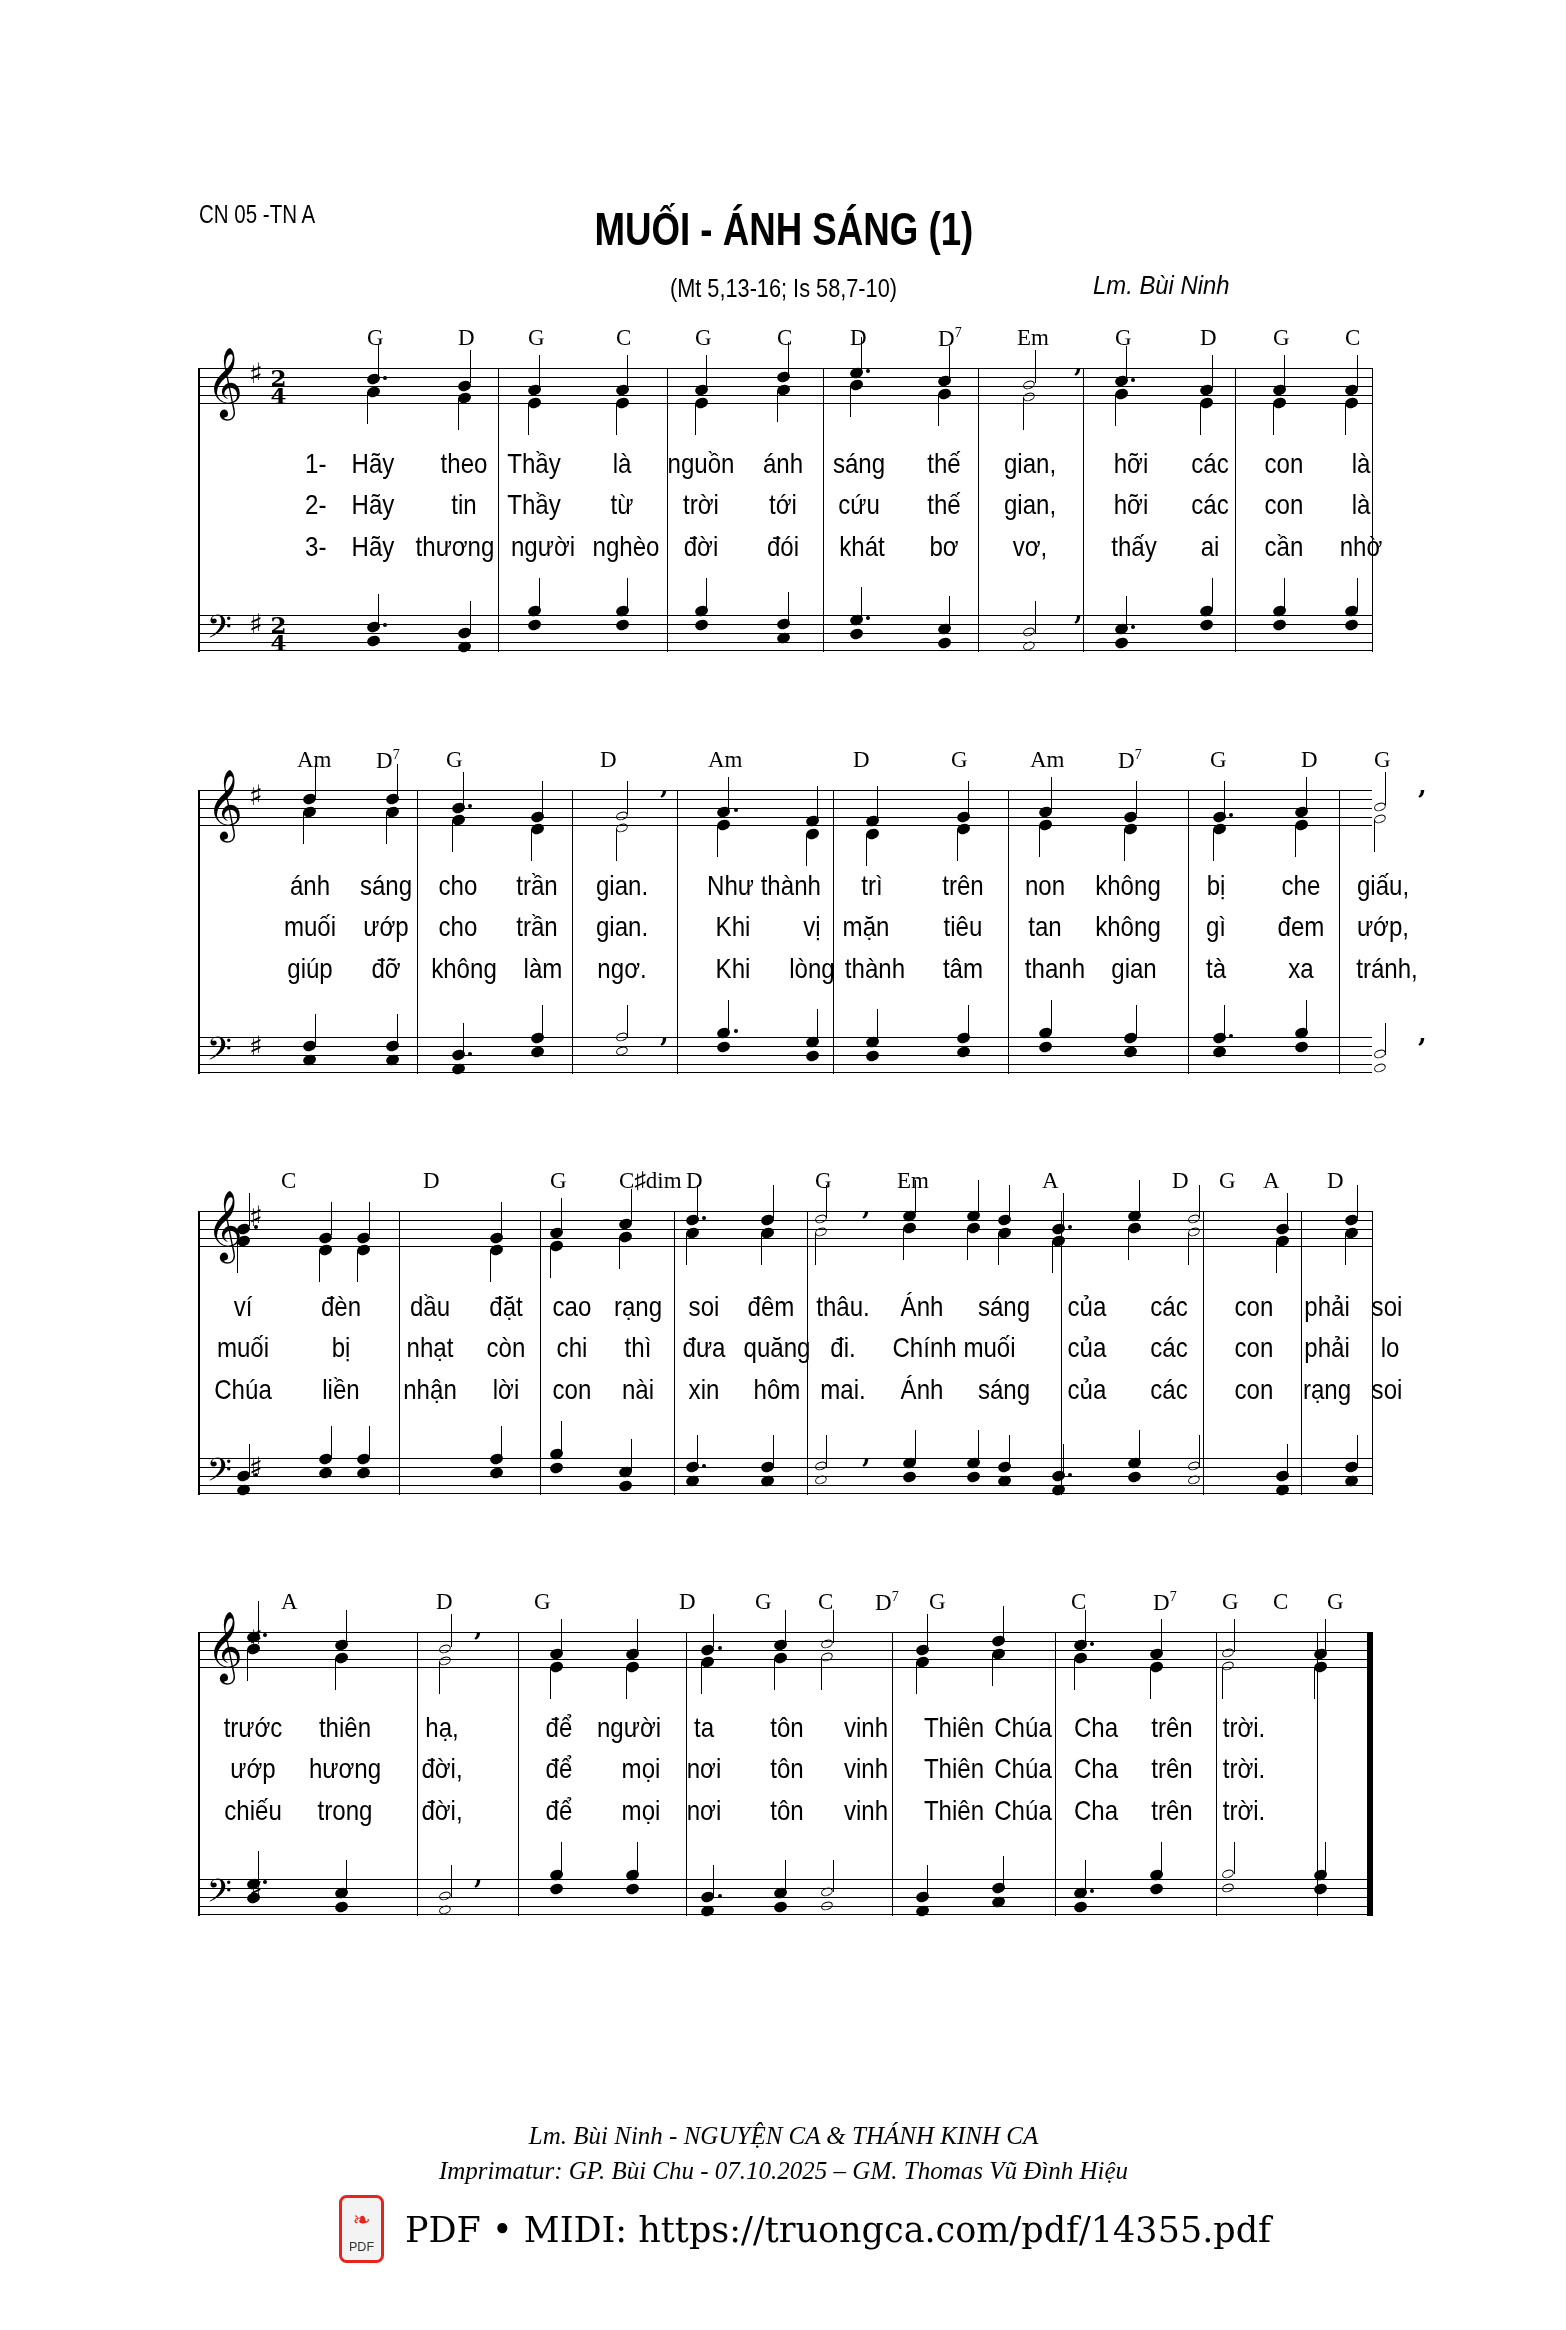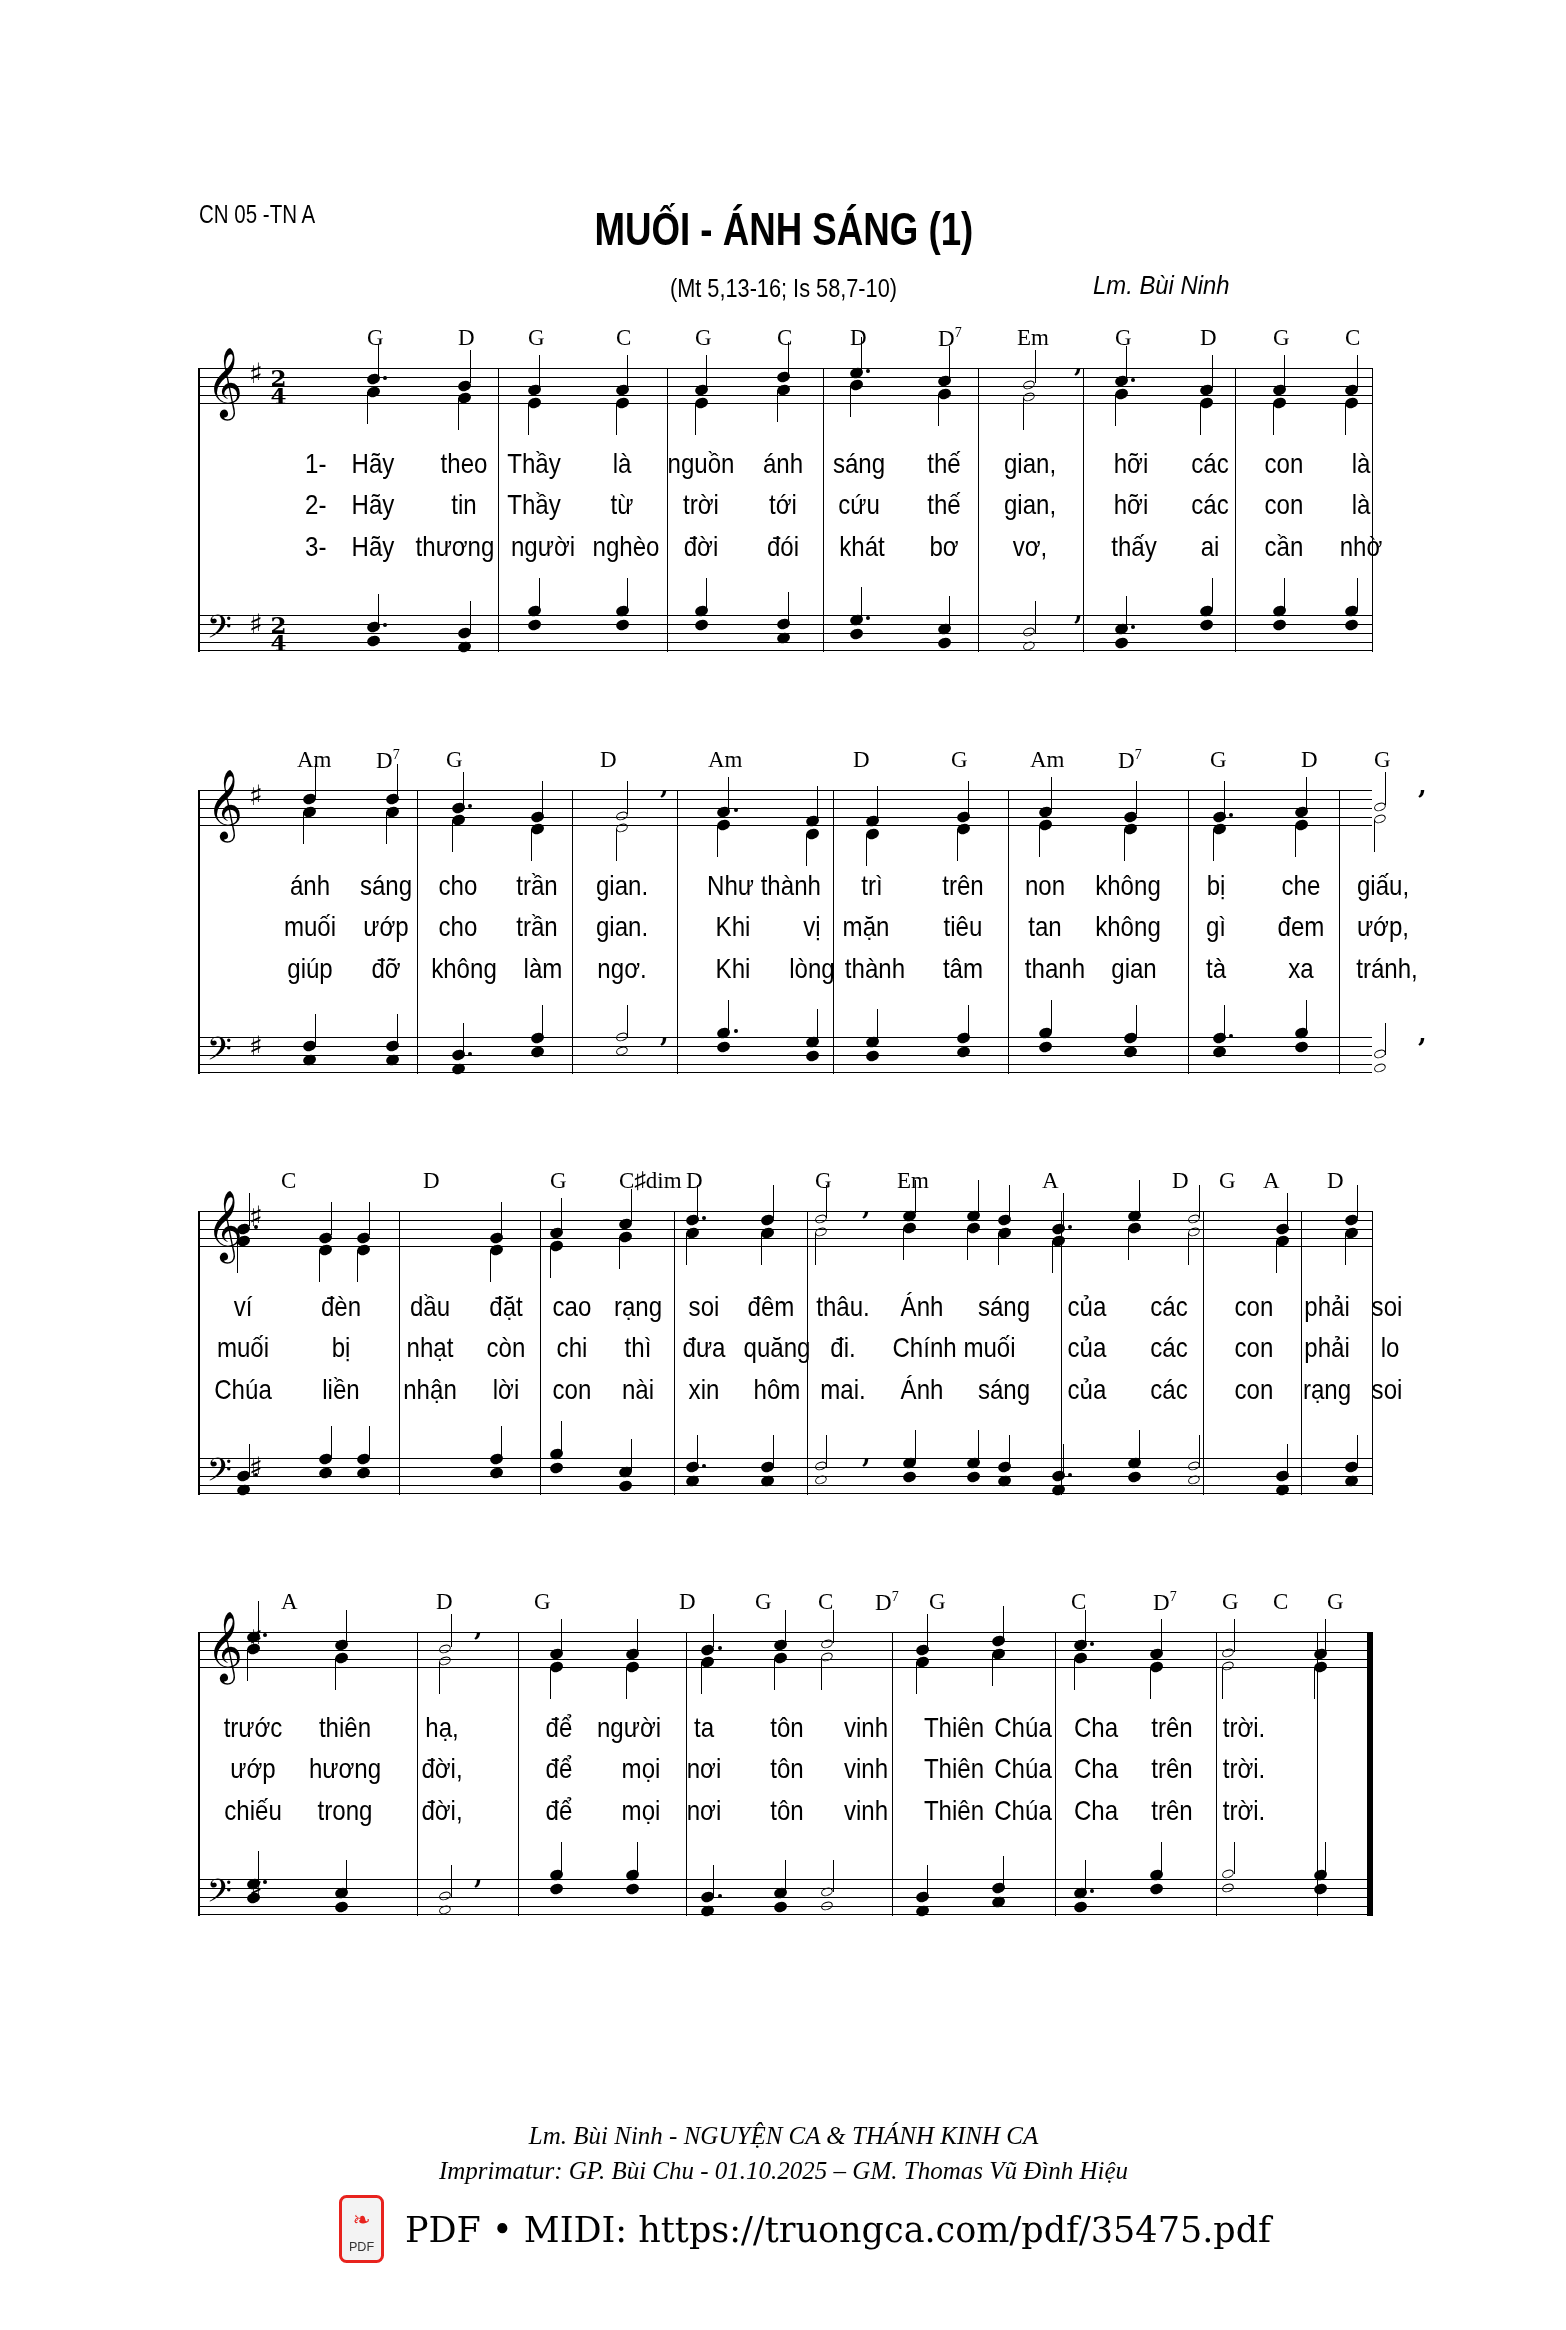--- a/index.html
+++ b/index.html
@@ -818,19 +818,19 @@
       <div class="lyric" style="left: 668px; top: 216px;">vinh</div>
       <div class="lyric" style="left: 756px; top: 216px;">Thiên</div>
       <div class="lyric" style="left: 825px; top: 216px;">Chúa</div>
       <div class="lyric" style="left: 898px; top: 216px;">Cha</div>
       <div class="lyric" style="left: 974px; top: 216px;">trên</div>
       <div class="lyric" style="left: 1046px; top: 216px;">trời.</div>
     </div>
   </div>
 
 <div class="abs footer1">Lm. Bùi Ninh - NGUYỆN CA &amp; THÁNH KINH CA</div>
-<div class="abs footer2">Imprimatur: GP. Bùi Chu - 01.10.2025 – GM. Thomas Vũ Đình Hiệu</div>
+<div class="abs footer2">Imprimatur: GP. Bùi Chu - 07.10.2025 – GM. Thomas Vũ Đình Hiệu</div>
 <div class="abs pdf-icon">
   <div class="glyph">❧</div>
   <div class="lbl">PDF</div>
 </div>
-<div class="abs link">PDF • MIDI: https://truongca.com/pdf/35475.pdf</div>
+<div class="abs link">PDF • MIDI: https://truongca.com/pdf/14355.pdf</div>
 
 
 </body></html>

